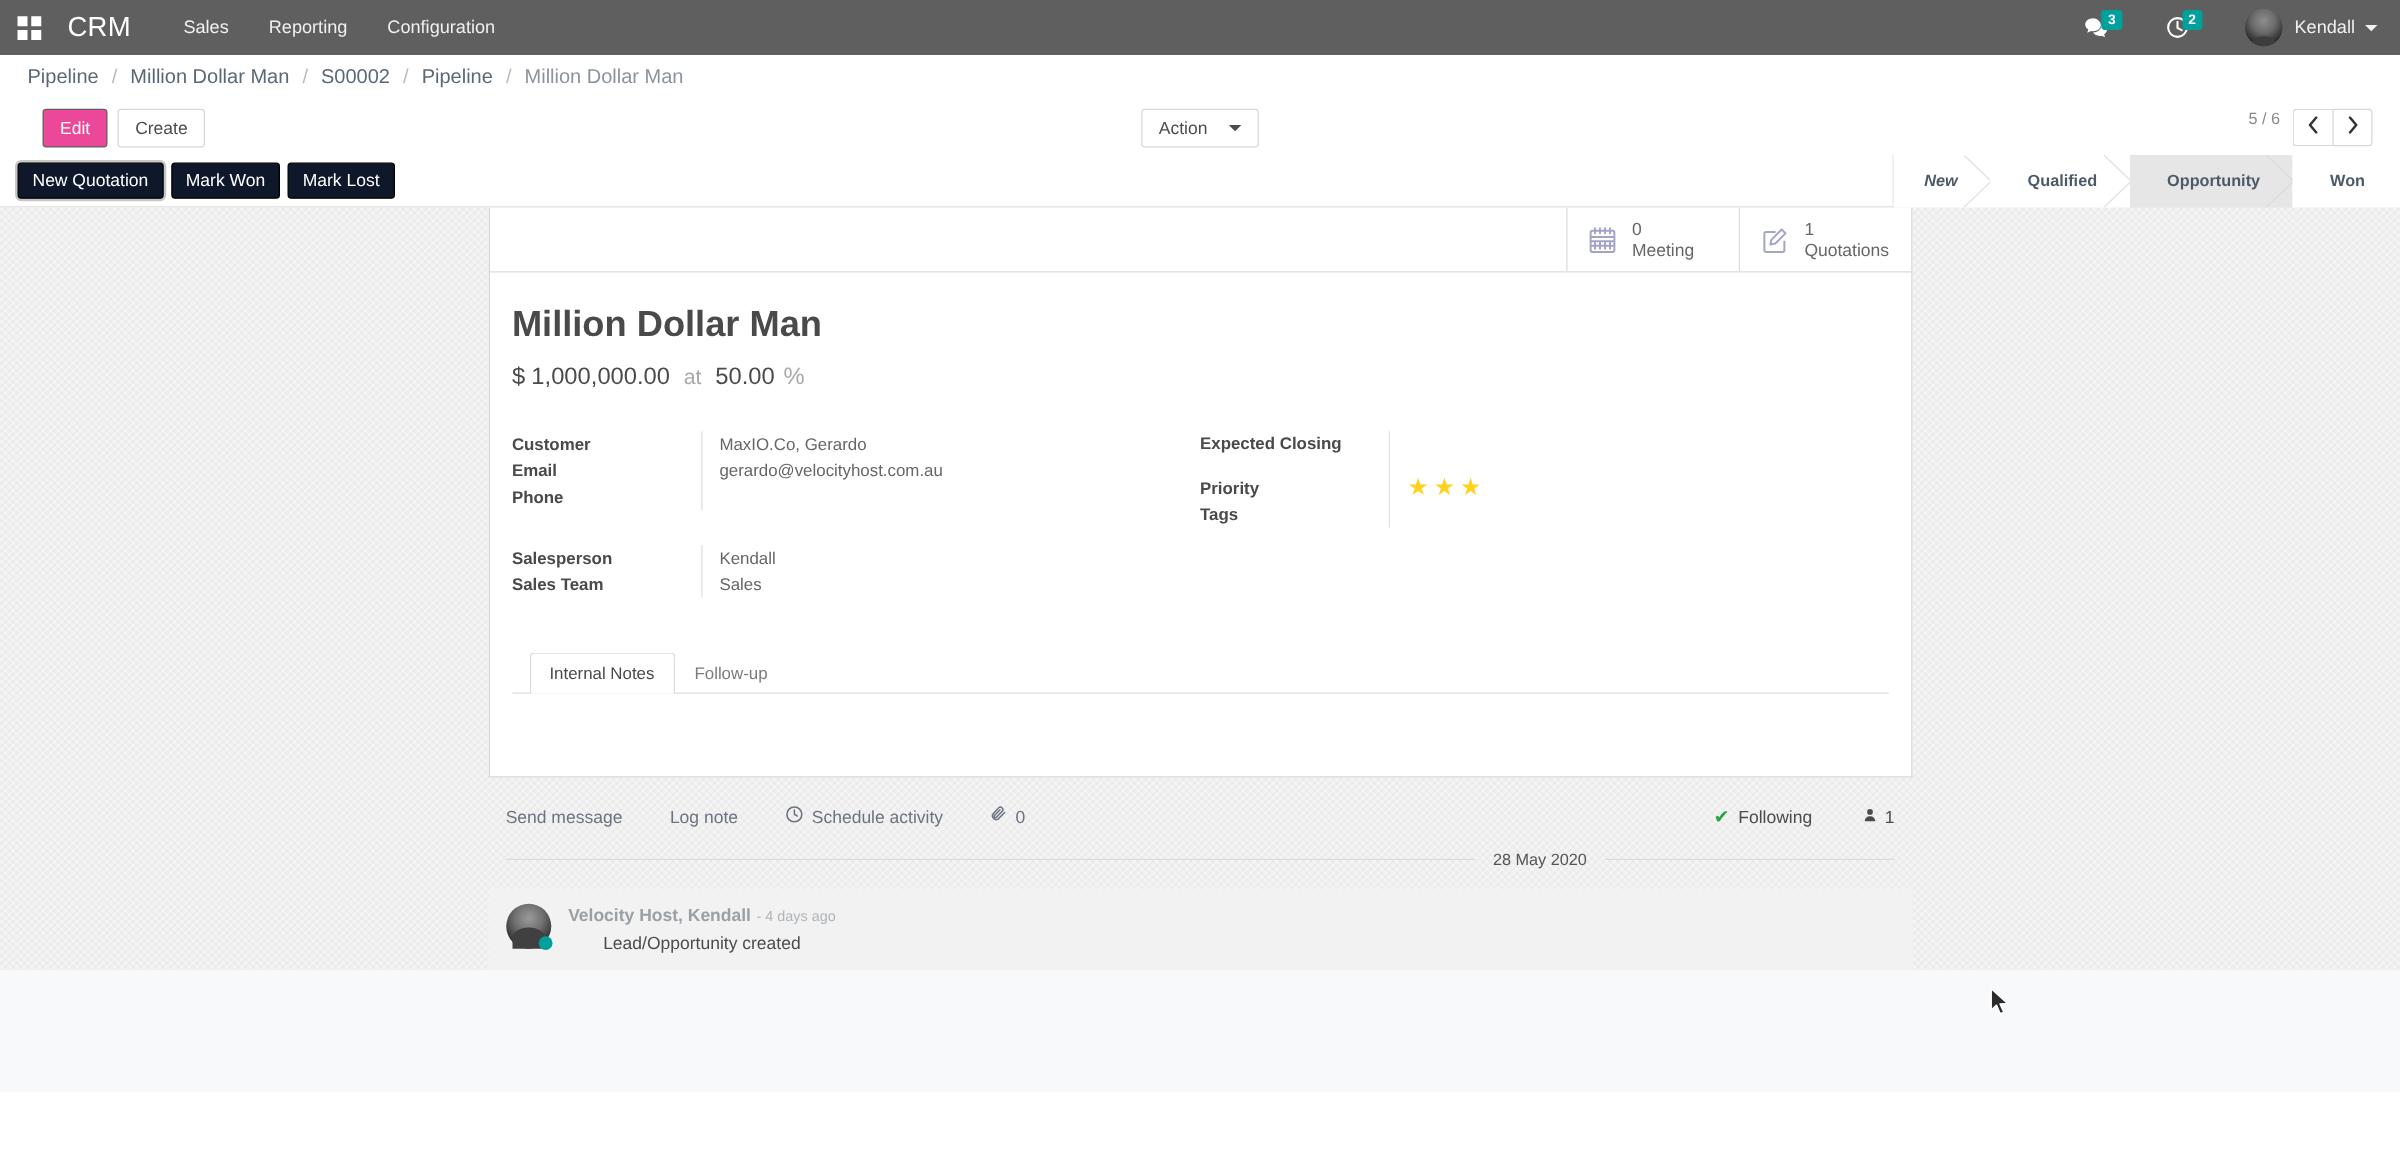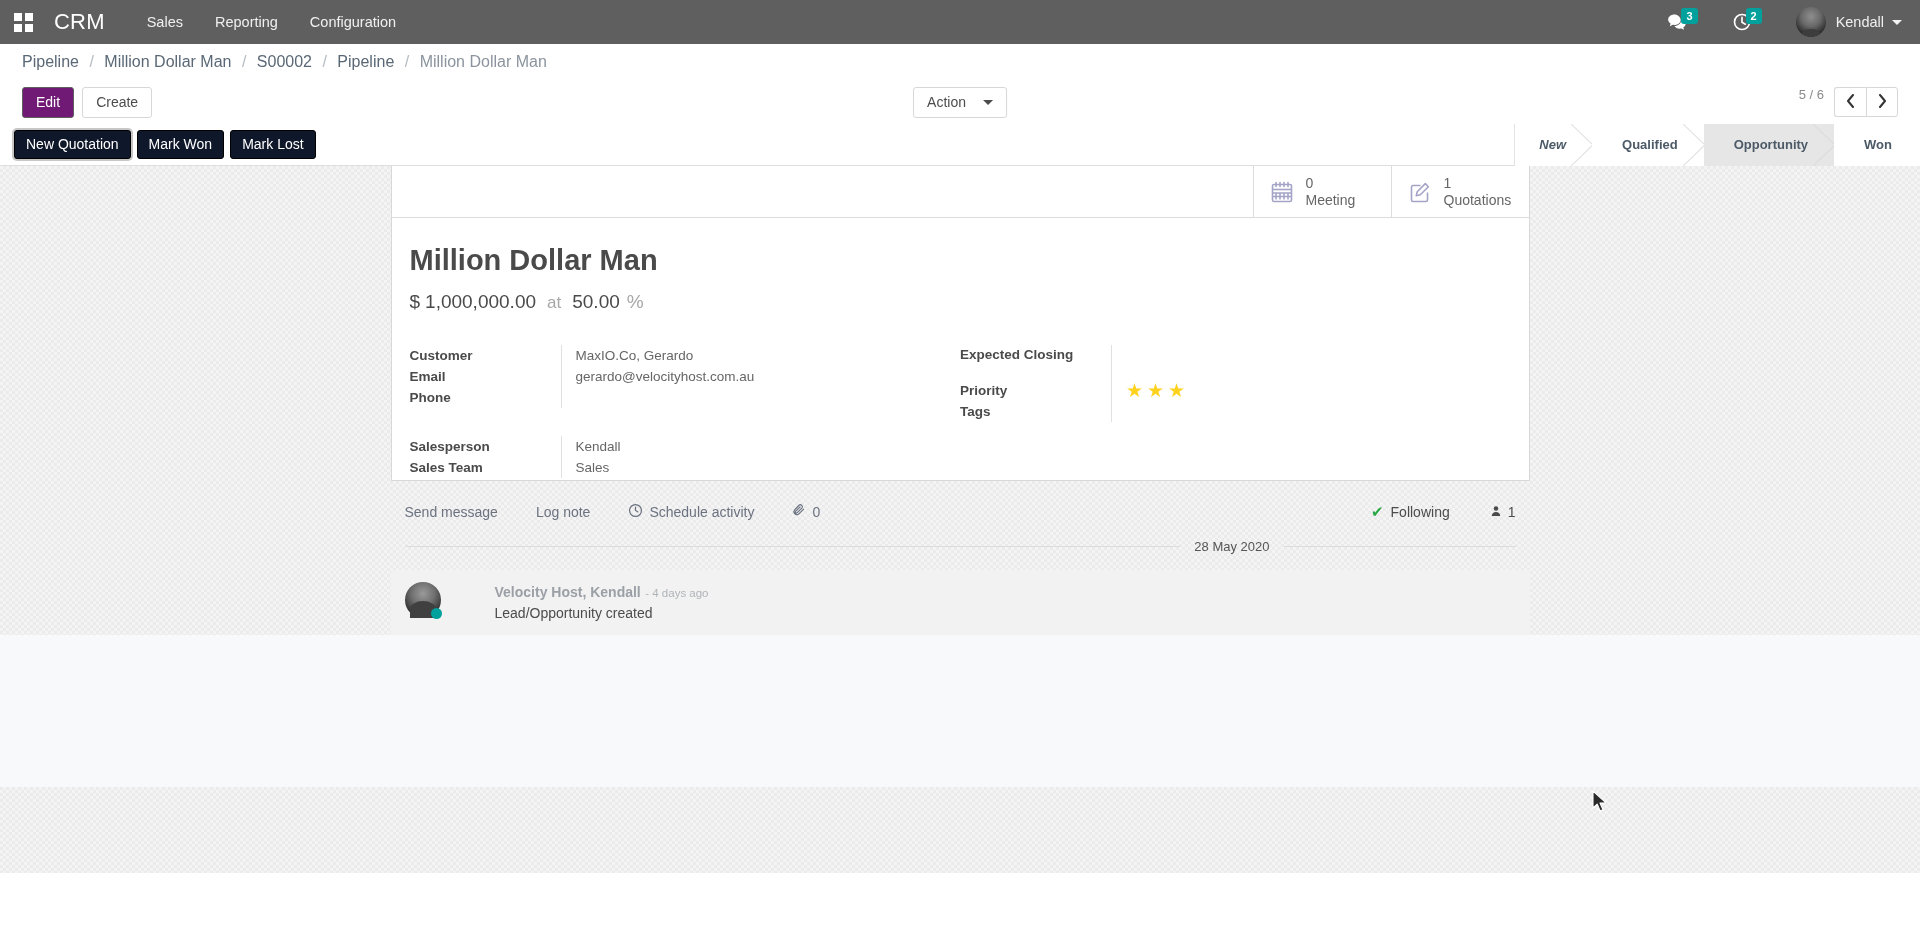--- a/index.html
+++ b/index.html
@@ -111,21 +111,21 @@
     position: relative;
   }
   .btn {
     font-size: 14px;
     border-radius: 3px;
     padding: 5px 13px;
     cursor: pointer;
     line-height: 19px;
     white-space: nowrap;
   }
-  .btn-primary { background: #701a75; color: #fff; border: 1px solid #5f5f5f; margin-right: 8px; }
+  .btn-primary { background: #ec4899; color: #fff; border: 1px solid #5f5f5f; margin-right: 8px; margin-left: 12px; }
   .btn-default { background: #fff; color: #4c4c4c; border: 1px solid #d7d7d7; }
   #action-wrap {
     position: absolute; left: 50%; transform: translateX(-50%);
     display: flex; align-items: center;
   }
   #action-btn { display: flex; align-items: center; gap: 9px; }
   #pager {
     margin-left: auto;
     display: flex; align-items: flex-start;
   }
@@ -294,21 +294,21 @@
     border-radius: 3px 3px 0 0;
   }
   .nb-tab.active {
     color: #4a4a4a;
     background: #fff;
     border-color: #dddddd #dddddd #fff #dddddd;
   }
   #nb-page { height: 66px; }
 
   
-  #chatter { width: 1139px; margin: 0 auto; padding-top: 22px; }
+  #chatter { width: 1139px; margin: 0 auto; padding-top: 22px; text-align: center; }
   #chatter-toolbar {
     display: flex; align-items: center;
     padding: 0 14px 18px 14px;
   }
   .ct-link {
     font-size: 14px;
     color: #6b7280;
     margin-right: 38px;
     cursor: pointer;
     display: flex; align-items: center; gap: 6px;
@@ -350,21 +350,21 @@
     transform: translateX(-50%);
     width: 26px; height: 17px; border-radius: 50% 50% 0 0;
     background: #404040;
   }
   .presence-dot {
     position: absolute; right: -1px; bottom: -1px;
     width: 11px; height: 11px; border-radius: 50%;
     background: #00a09d;
     z-index: 2;
   }
-  .msg-body { padding-top: 1px; margin-left: 40px; }
+  .msg-body { padding-top: 1px; }
   .msg-author { font-size: 14px; color: #9aa0a6; font-weight: bold; }
   .msg-time { font-size: 11.5px; color: #b0b4b9; }
   .msg-text { font-size: 14px; color: #4c4c4c; margin-top: 4px; }
 
   #footer-fill { background: #f8f9fa; height: 152px; }
 
   
   #cursor { position: absolute; left: 1592px; top: 790px; pointer-events: none; }
 </style>
 </head>
@@ -576,20 +576,27 @@
                 <span class="star">★</span>
                 <span class="star">★</span>
               </div>
               <div class="f-val"></div>
             </div>
           </div>
         </div>
 
       </div>
 
+      <div id="notebook">
+        <div id="nb-tabs">
+          <div class="nb-tab active">Internal Notes</div>
+          <div class="nb-tab">Follow-up</div>
+        </div>
+        <div id="nb-page"></div>
+      </div>
 
     </div>
   </div>
 
   <div id="chatter">
 
     <div id="chatter-toolbar">
       <div class="ct-link">
         <span>Send message</span>
       </div>

